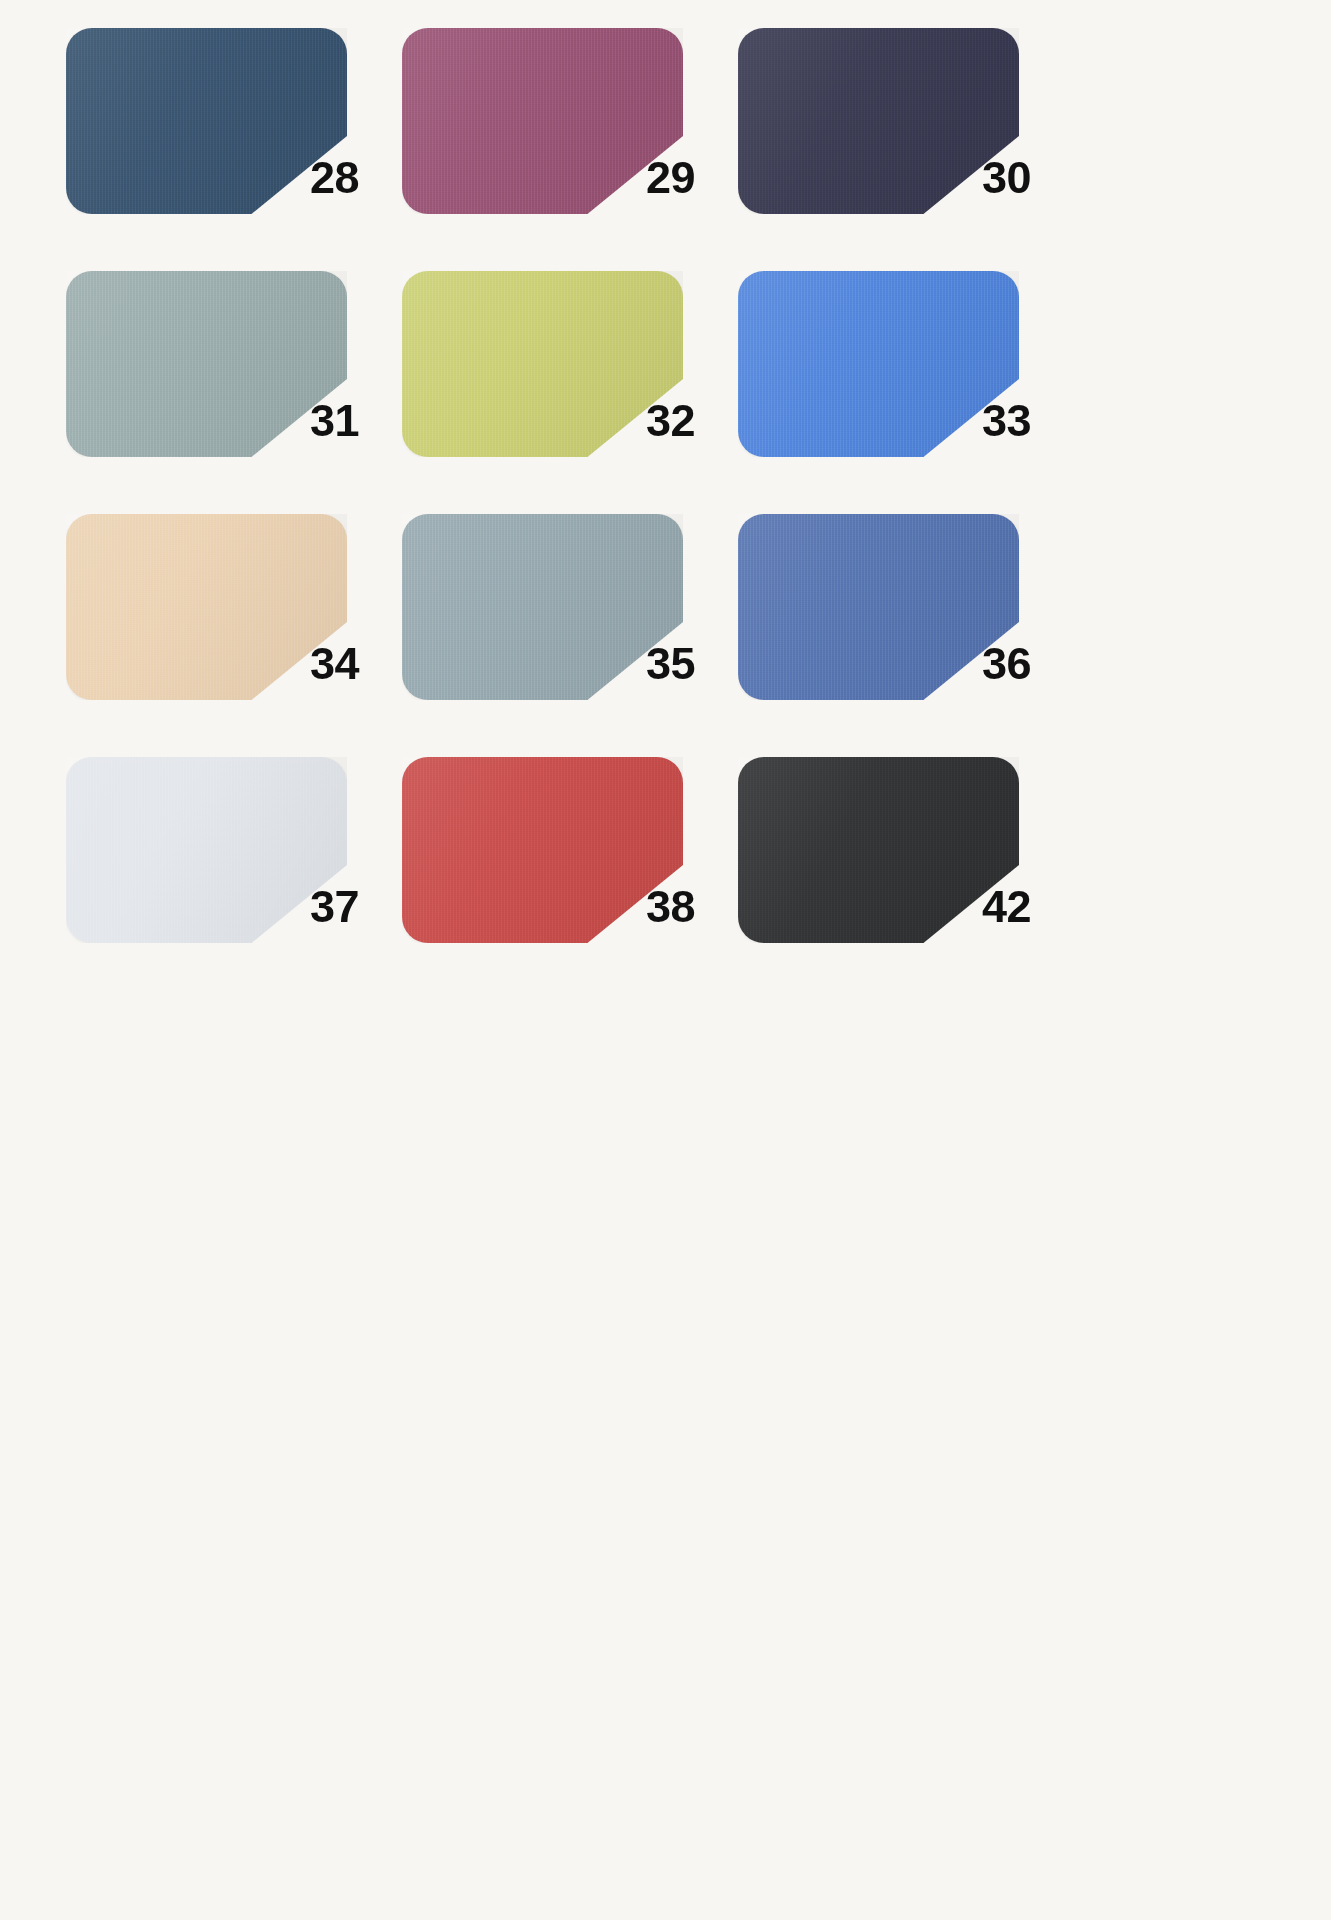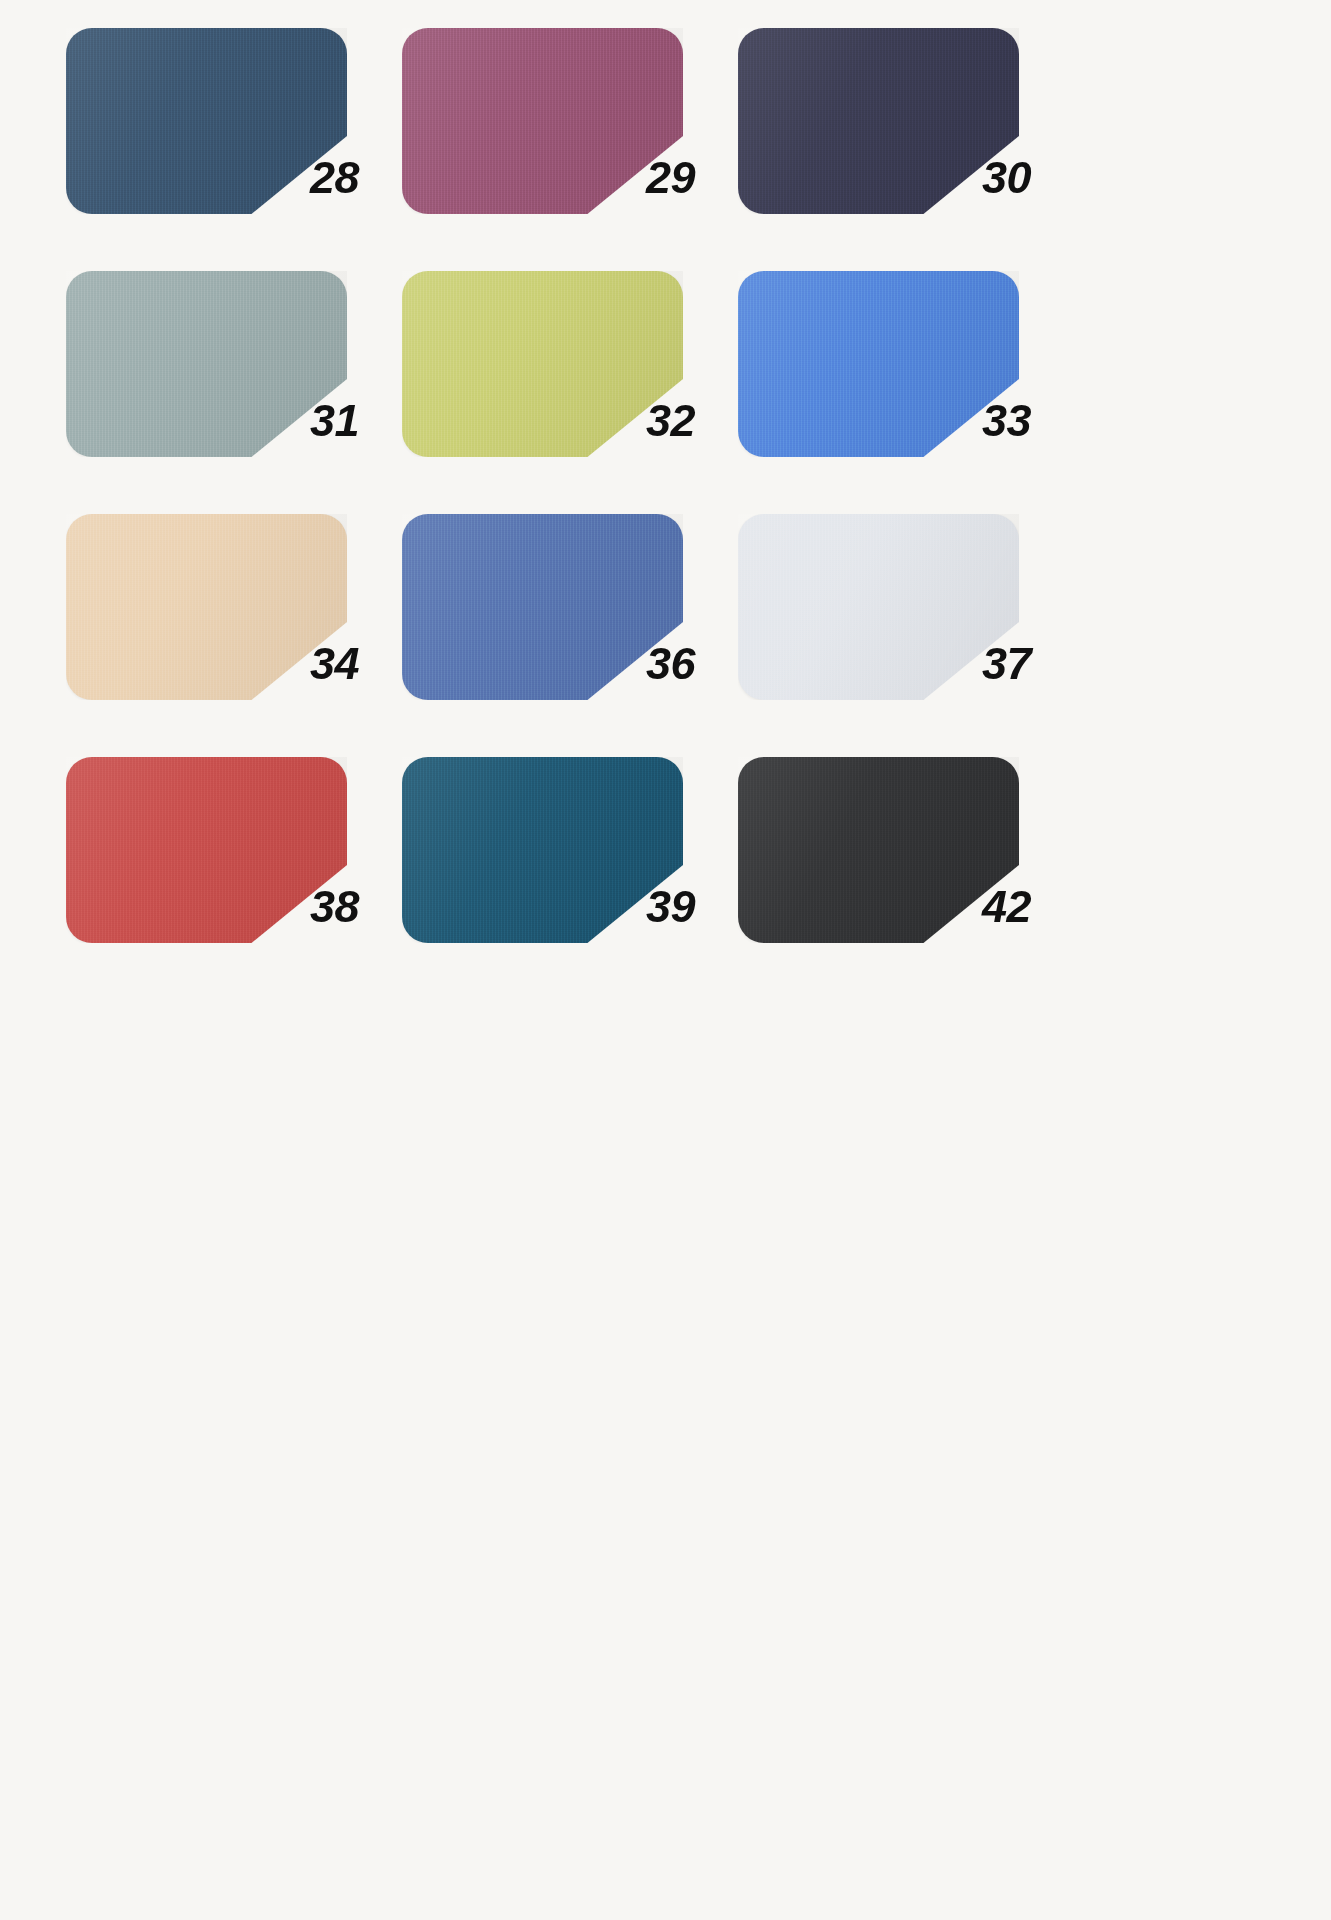--- a/index.html
+++ b/index.html
@@ -30,21 +30,20 @@
     grid-auto-rows: 243px;
     column-gap: 0px;
     row-gap: 0px;
     margin-left: 66px;
   }
 
   .swatch-cell {
     position: relative;
     width: 336px;
     height: 207px;
-    font-style: italic;
   }
 
   
   .chip {
     position: absolute;
     left: 0;
     top: 0;
     width: 281px;
     height: 186px;
     border-radius: 26px;
@@ -126,33 +125,33 @@
       </div>
       <div class="swatch-cell">
         <div class="chip" style="background-color: rgb(85, 137, 221);"></div>
         <div class="chip-number">33</div>
       </div>
       <div class="swatch-cell">
         <div class="chip" style="background-color: rgb(236, 212, 182);"></div>
         <div class="chip-number">34</div>
       </div>
       <div class="swatch-cell">
+        <div class="chip" style="background-color: rgb(154, 172, 178);"></div>
+        <div class="chip-number">35</div>
+      </div>
+      <div class="swatch-cell">
         <div class="chip" style="background-color: rgb(90, 120, 179);"></div>
         <div class="chip-number">36</div>
       </div>
       <div class="swatch-cell">
         <div class="chip" style="background-color: rgb(228, 231, 236);"></div>
         <div class="chip-number">37</div>
       </div>
       <div class="swatch-cell">
         <div class="chip" style="background-color: rgb(202, 80, 78);"></div>
         <div class="chip-number">38</div>
       </div>
       <div class="swatch-cell">
-        <div class="chip" style="background-color: rgb(31, 90, 118);"></div>
-        <div class="chip-number">39</div>
-      </div>
-      <div class="swatch-cell">
         <div class="chip" style="background-color: rgb(51, 52, 54);"></div>
         <div class="chip-number">42</div>
       </div>
     </div>
 </div>
 
 </body></html>

